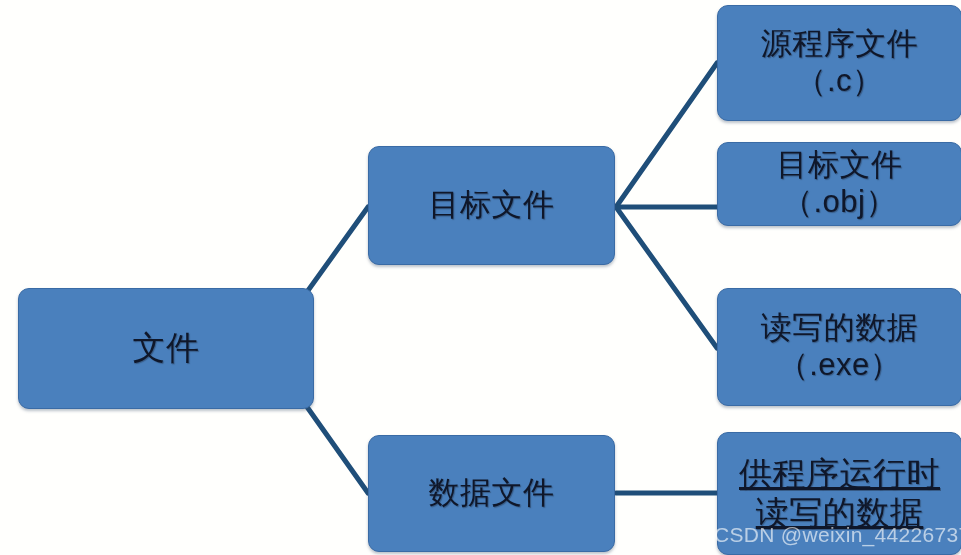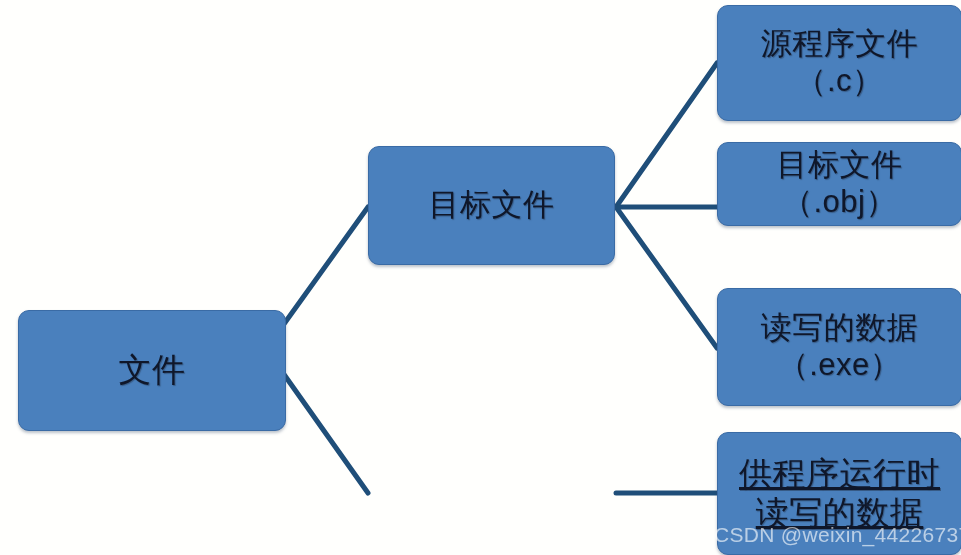--- a/index.html
+++ b/index.html
@@ -38,24 +38,23 @@
     justify-content: center;
     text-align: center;
     line-height: 1.18;
     text-shadow: 1px 1px 1px rgba(40,60,90,0.55);
     letter-spacing: 0.5px;
     z-index: 2;
   }
   .node-root {
     left: 18px;
     top: 288px;
-    width: 268px;
+    width: 296px;
     height: 121px;
     font-size: 33px;
-    margin-top: 22px;
   }
   .node-mid-program {
     left: 368px;
     top: 146px;
     width: 247px;
     height: 119px;
     font-size: 31px;
   }
   .node-mid-data {
     left: 368px;
@@ -107,20 +106,23 @@
   </svg>
 
   <div class="node node-root">
     <span class="node-text">文件</span>
   </div>
 
   <div class="node node-mid-program">
     <span class="node-text">目标文件</span>
   </div>
 
+  <div class="node node-mid-data">
+    <span class="node-text">数据文件</span>
+  </div>
 
   <div class="node node-leaf leaf-source">
     <span class="node-text">源程序文件
 （.c）</span>
   </div>
 
   <div class="node node-leaf leaf-object">
     <span class="node-text">目标文件
 （.obj）</span>
   </div>

